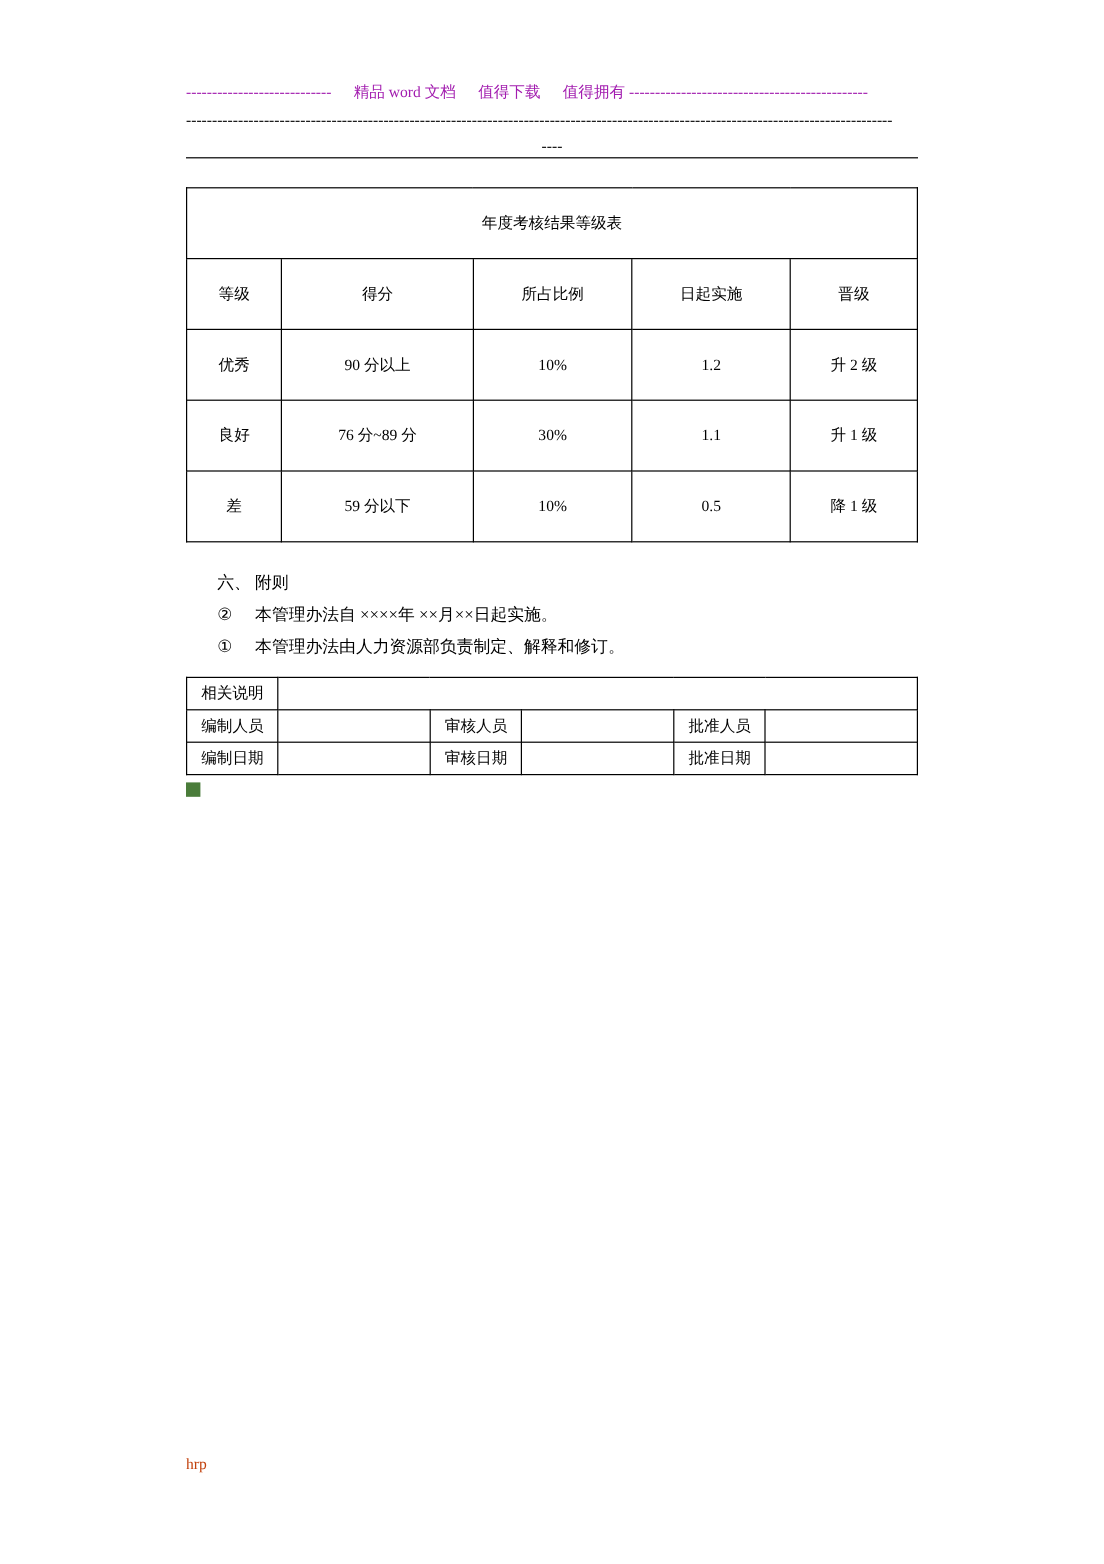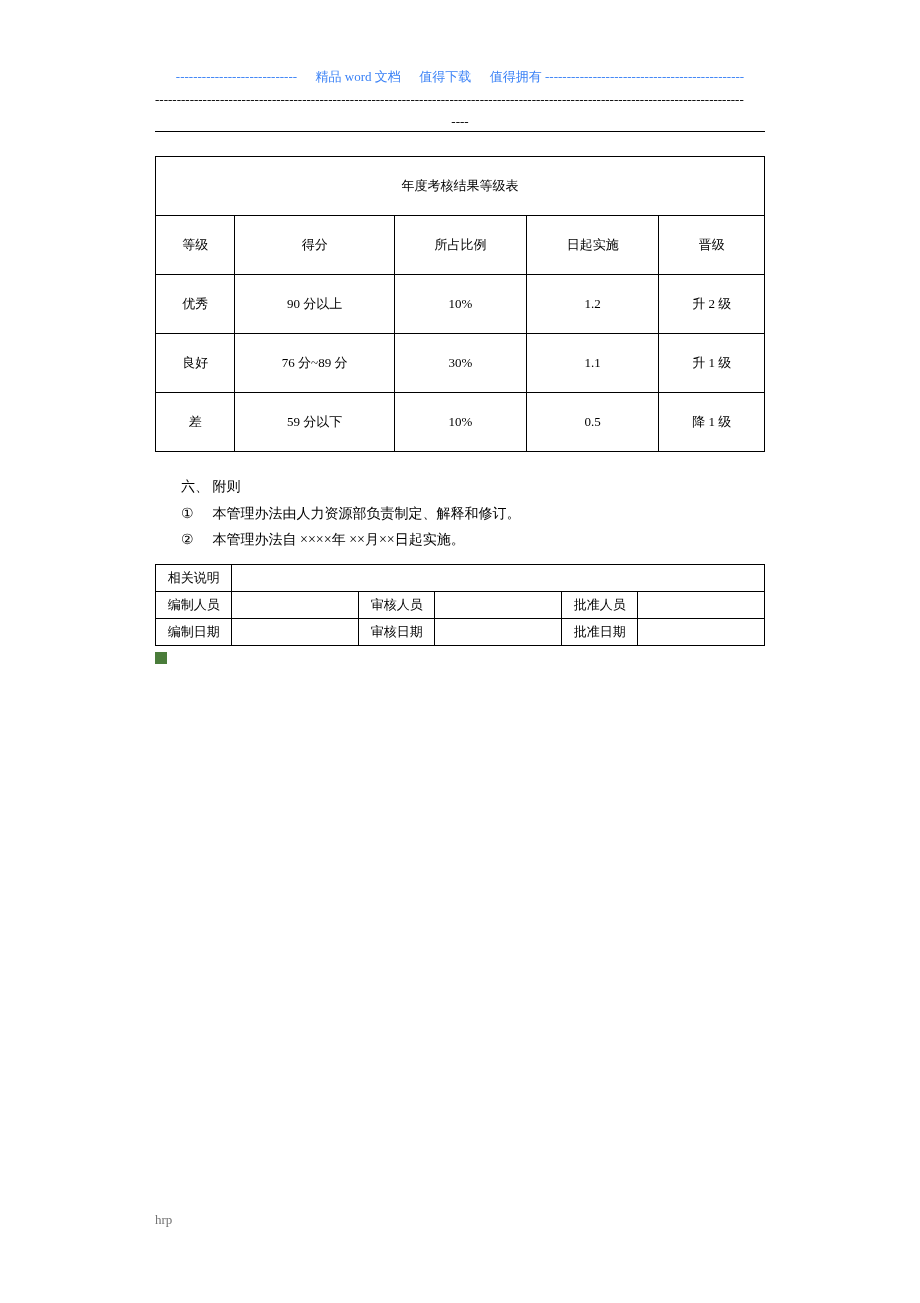--- a/index.html
+++ b/index.html
@@ -14,24 +14,23 @@
       color: #000;
       width: 920px;
       min-height: 1303px;
       position: relative;
     }
     .page {
       padding: 68px 155px 40px 155px;
     }
     .header-line1 {
       font-size: 13px;
-      color: #3b82f6;
+      color: #a21caf;
       margin-bottom: 6px;
       white-space: nowrap;
-      text-align: center;
     }
     .header-line2 {
       font-size: 13px;
       color: #000;
       margin-bottom: 6px;
       white-space: nowrap;
     }
     .header-line3 {
       font-size: 13px;
       color: #000;
@@ -97,21 +96,21 @@
       height: 12px;
       background: #4a7c3a;
       margin-top: 6px;
       margin-left: 0;
     }
     .footer-text {
       position: absolute;
       left: 155px;
       bottom: 75px;
       font-size: 13px;
-      color: #737373;
+      color: #c2410c;
     }
     .gap {
       display: inline-block;
       width: 12px;
     }
   </style>
 </head>
 <body>
 
 <div class="page">
@@ -167,28 +166,28 @@
       <td>10%</td>
       <td>0.5</td>
       <td>降 1 级</td>
     </tr>
   </tbody>
     </table>
 
   <div class="list-section">
     <div class="line">六、 附则</div>
     <div class="line">
+      <span>②</span>
+      <span class="gap"></span>
+      <span>本管理办法自   ××××年 ××月××日起实施。</span>
+    </div>
+    <div class="line">
       <span>①</span>
       <span class="gap"></span>
       <span>本管理办法由人力资源部负责制定、解释和修订。</span>
-    </div>
-    <div class="line">
-      <span>②</span>
-      <span class="gap"></span>
-      <span>本管理办法自   ××××年 ××月××日起实施。</span>
     </div>
   </div>
 
   <table class="table2">
     <tbody>
         <tr>
       <td class="label-cell">相关说明</td>
       <td colspan="5"></td>
     </tr>
     <tr>

